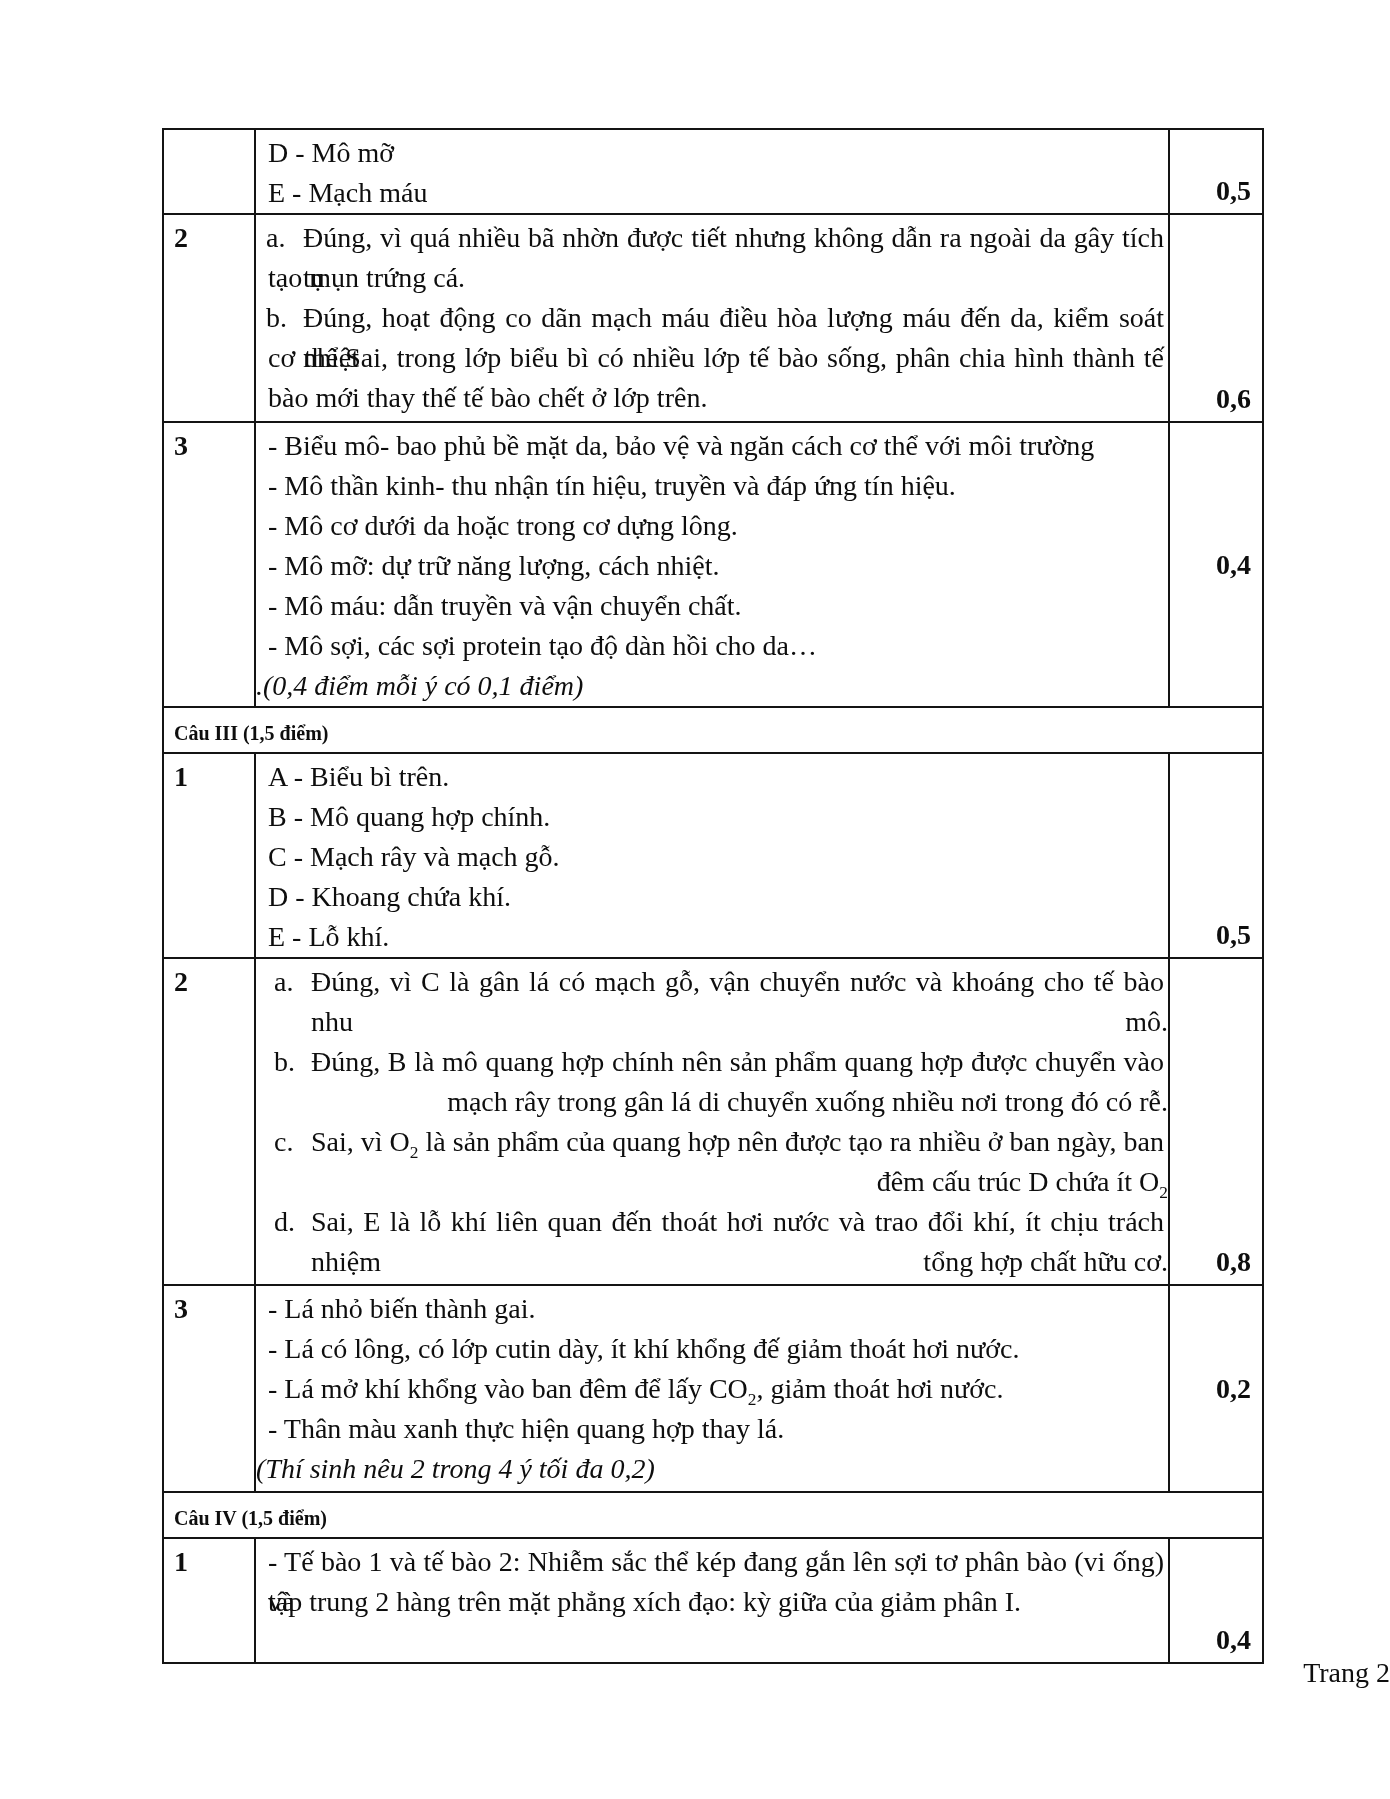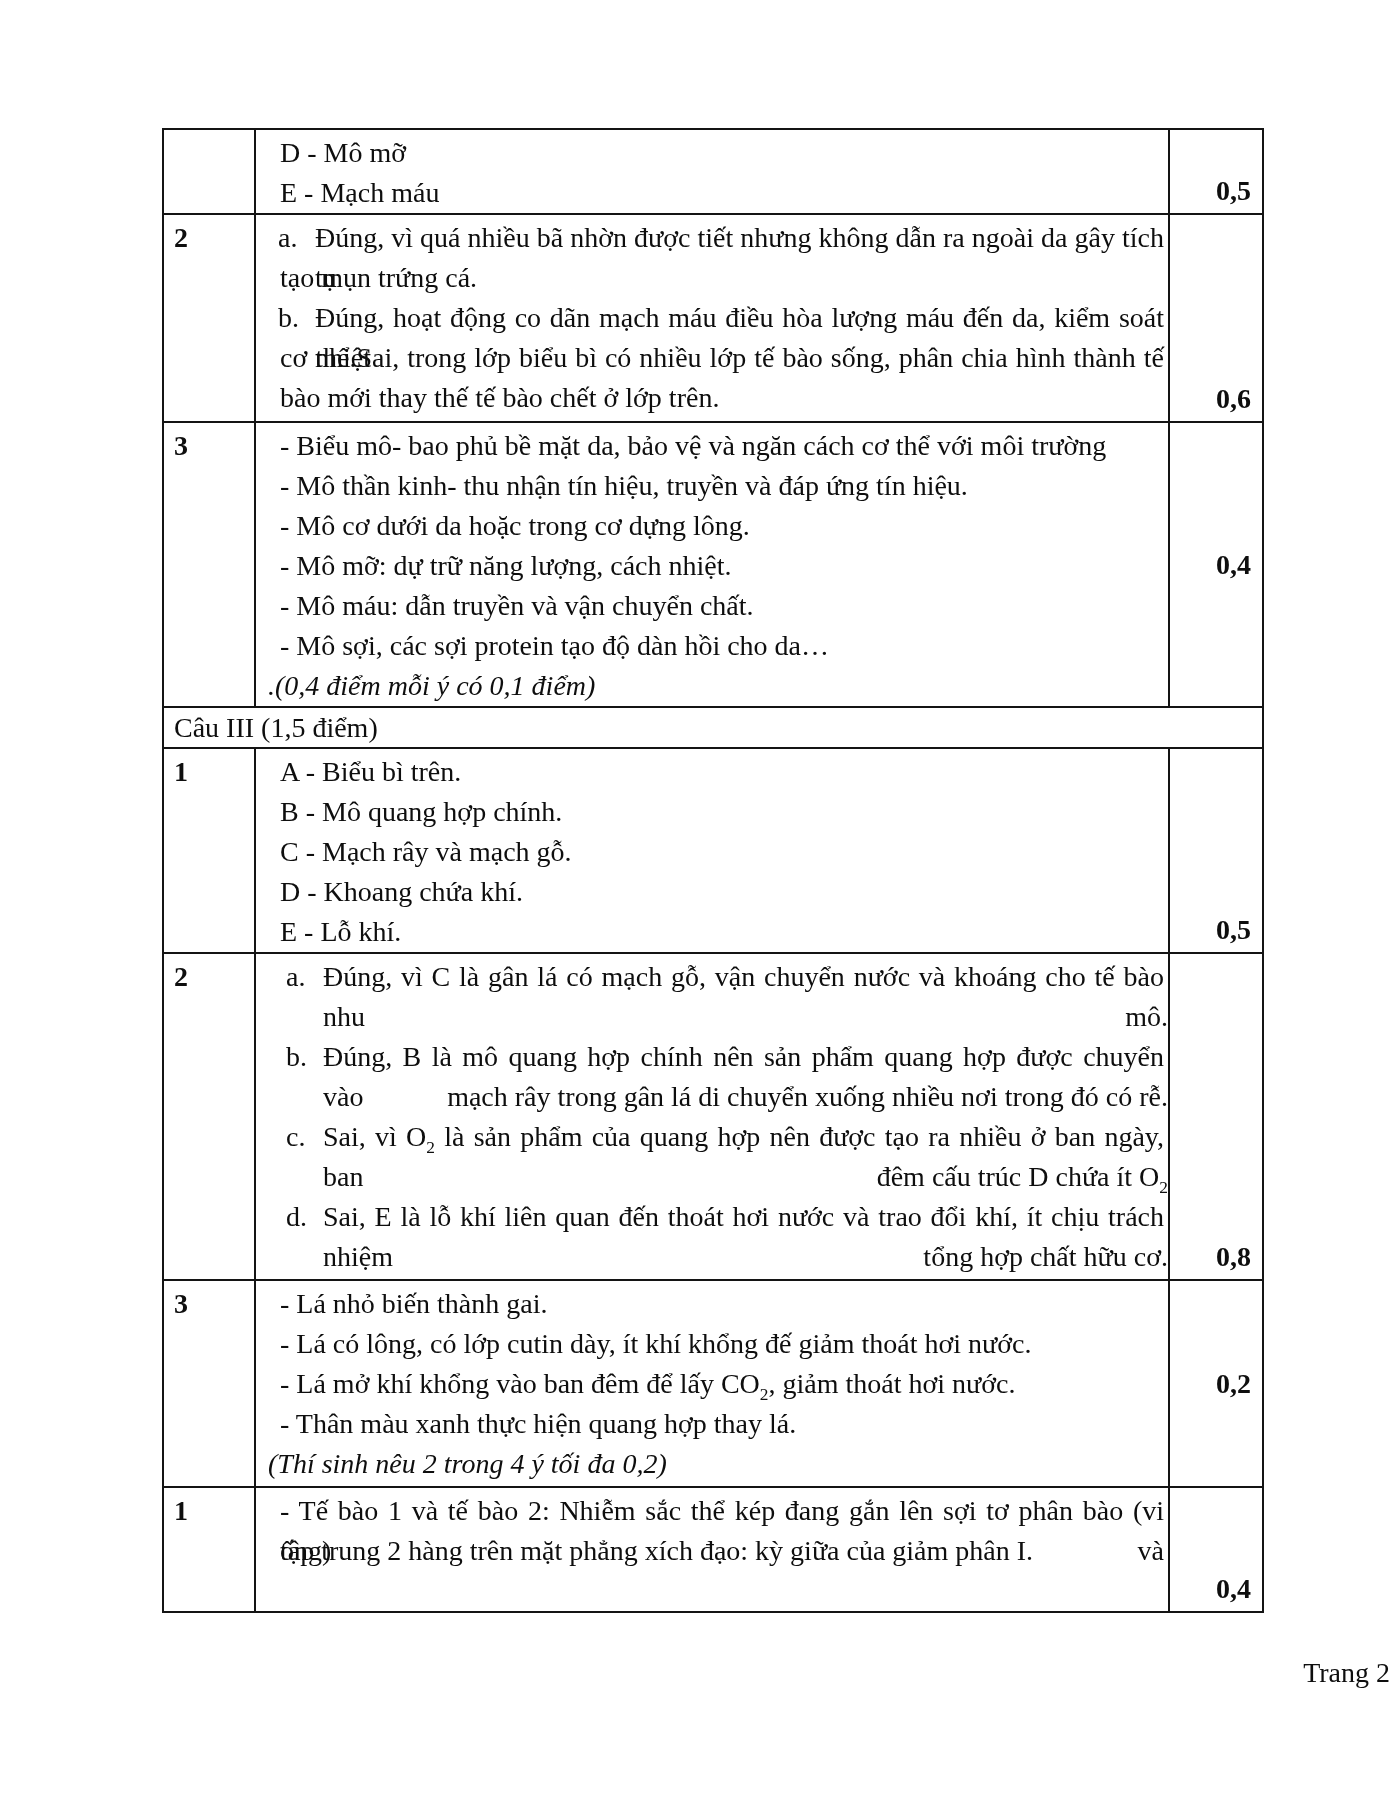--- a/index.html
+++ b/index.html
@@ -11,40 +11,40 @@
   table.answer-table{
     position:absolute;left:162px;top:128px;width:1100px;
     border-collapse:collapse;table-layout:fixed;
   }
   td{border:2px solid #141414;vertical-align:top;padding:0;overflow:hidden;}
   .num-cell{
     font-weight:bold;font-size:28px;line-height:40px;
     padding:3px 0 0 10px;
   }
   .content-cell{font-size:28px;line-height:40px;padding-top:3px;}
-  .line{height:40px;padding-left:12px;white-space:nowrap;margin-left:12px;}
+  .line{height:40px;padding-left:12px;white-space:nowrap;}
   .line.j{white-space:normal;text-align:justify;text-align-last:justify;padding-right:4px;}
   .line.cont{}
   .content-cell.deep .line.cont{padding-left:60px;text-align:right;}
   .line.italic{font-style:italic;padding-left:0;}
   .line.ml{display:flex;padding-left:10px;white-space:normal;}
   .content-cell.deep .line.ml{padding-left:18px;}
   .marker{flex:0 0 37px;}
   .mtext{flex:1 1 auto;min-width:0;}
   .mtext.j{text-align:justify;text-align-last:justify;padding-right:4px;}
   sub{font-size:0.62em;line-height:0;}
   .points-cell{
     font-weight:bold;font-size:28px;line-height:30px;
     text-align:right;padding-right:11px;padding-left:8px;
   }
   .points-cell.pos-bottom{vertical-align:bottom;padding-bottom:7px;}
   .points-cell.pos-center{vertical-align:middle;}
   .section-cell{
-    font-weight:normal;font-size:28px;line-height:37px;
-    padding:1px 0 0 10px;white-space:nowrap;
+    font-weight:bold;font-size:20px;line-height:37px;
+    padding:7px 0 0 10px;white-space:nowrap;
   }
   .footer{
     position:absolute;left:0;top:1653px;width:100%;
     text-align:right;font-size:28px;line-height:40px;
   }
 </style>
 </head>
 <body>
 
 <table class="answer-table">
@@ -136,20 +136,23 @@
         <td class="num-cell">3</td>
         <td class="content-cell">
           <div class="line">- Lá nhỏ biến thành gai.</div>
           <div class="line">- Lá có lông, có lớp cutin dày, ít khí khổng đế giảm thoát hơi nước.</div>
           <div class="line">- Lá mở khí khổng vào ban đêm để lấy CO<sub>2</sub>, giảm thoát hơi nước.</div>
           <div class="line">- Thân màu xanh thực hiện quang hợp thay lá.</div>
           <div class="line italic">(Thí sinh nêu 2 trong 4 ý tối đa 0,2)</div>
         </td>
         <td class="points-cell pos-center">0,2</td>
       </tr>
+      <tr style="height: 40px;">
+        <td colspan="3" class="section-cell">Câu IV (1,5 điểm)</td>
+      </tr>
       <tr style="height: 125px;">
         <td class="num-cell">1</td>
         <td class="content-cell">
           <div class="line j">- Tế bào 1 và tế bào 2: Nhiễm sắc thể kép đang gắn lên sợi tơ phân bào (vi ống) và</div>
           <div class="line">tập trung 2 hàng trên mặt phẳng xích đạo: kỳ giữa của giảm phân I.</div>
         </td>
         <td class="points-cell pos-bottom">0,4</td>
       </tr>
     </tbody>
 </table>

